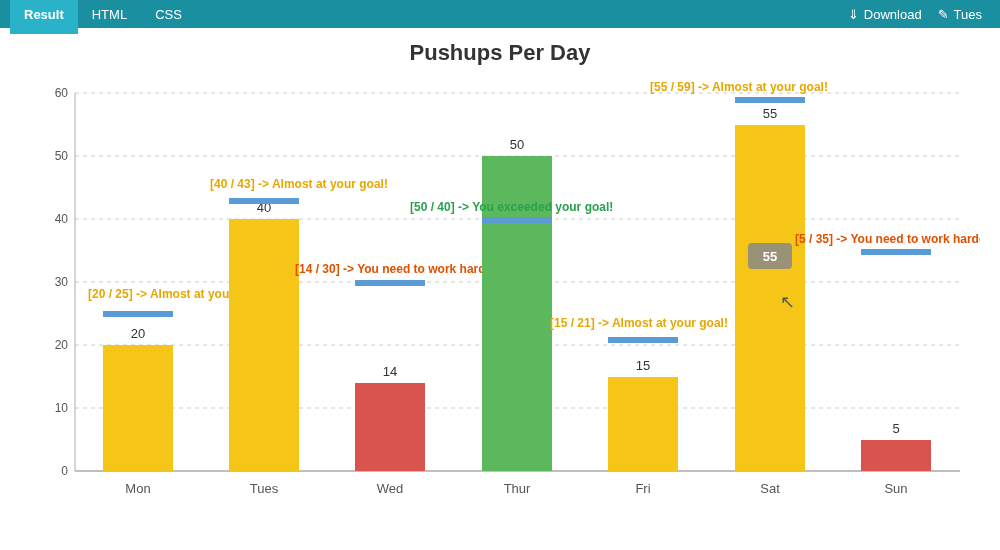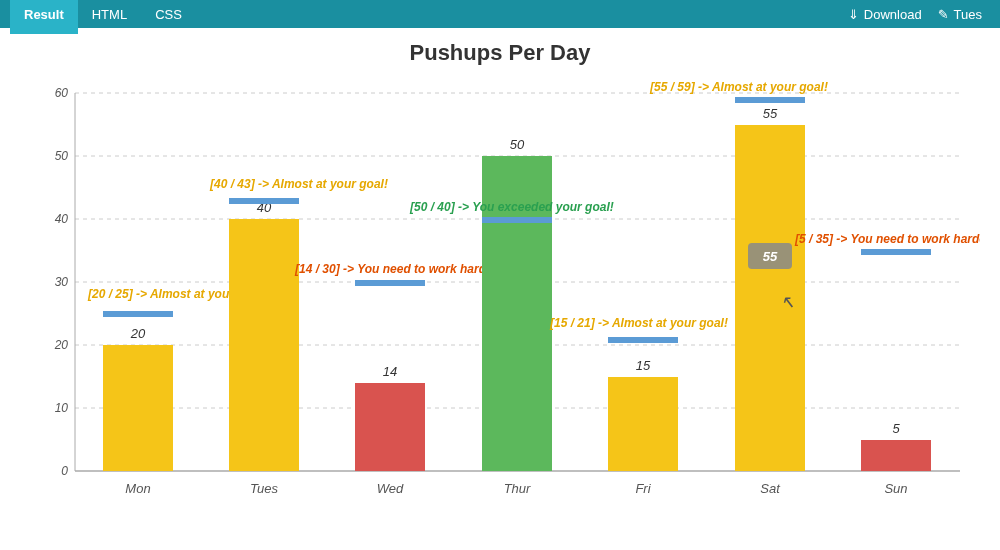--- a/index.html
+++ b/index.html
@@ -57,21 +57,20 @@
       font-size: 13px;
       color: #666;
       margin-bottom: 10px;
     }
 
     .chart-area {
       position: relative;
       width: 960px;
       height: 450px;
       margin: 0 auto;
-      font-style: italic;
     }
 
     
     .chart-svg {
       width: 100%;
       height: 100%;
     }
 
     .grid-line {
       stroke: #ccc;

